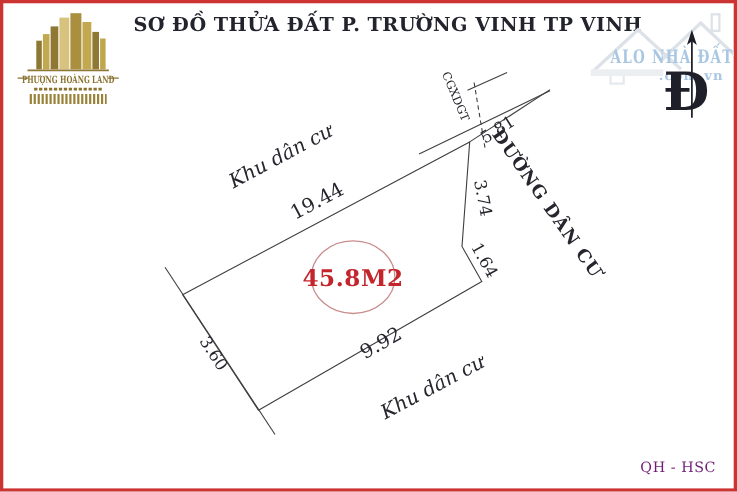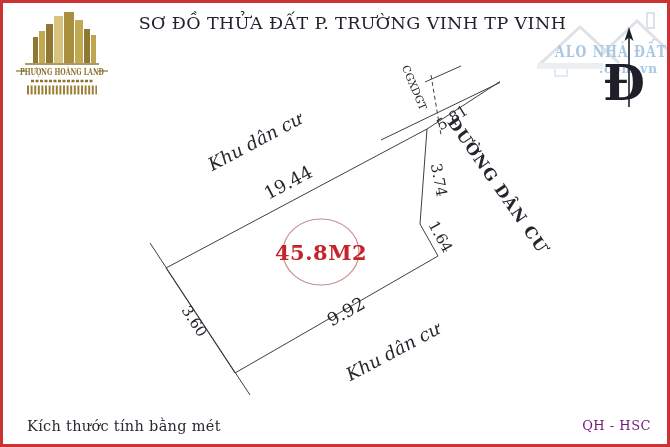--- a/index.html
+++ b/index.html
@@ -8,21 +8,21 @@
     width:670px;height:447px;
     box-sizing:border-box;
     border:3px solid #cc3333;
     background:#ffffff;
     overflow:hidden;
     font-family:"DejaVu Serif", serif;
   }
   .title{
     position:absolute;top:10px;left:35px;right:0;
     text-align:center;
-    font-size:17.5px;font-weight:normal;
+    font-size:17.5px;font-weight:bold;
     letter-spacing:.4px;
     color:#23232e;
   }
   .footer-note{
     position:absolute;left:24px;bottom:10px;
     font-size:14.5px;color:#2a2a33;letter-spacing:.3px;
   }
   .footer-ref{
     position:absolute;right:16px;bottom:11px;
     font-size:13px;color:#701a75;letter-spacing:.5px;
@@ -107,15 +107,14 @@
     </g>
 
     <g fill="#26262e">
       <text transform="translate(255,144) rotate(-28)" text-anchor="middle" font-size="18" font-style="italic">Khu dân cư</text>
       <text transform="translate(393,354) rotate(-28)" text-anchor="middle" font-size="18" font-style="italic">Khu dân cư</text>
       <text transform="translate(490,185) rotate(55)" text-anchor="middle" font-size="16" font-weight="bold" letter-spacing="1">ĐƯỜNG DÂN CƯ</text>
       <text transform="translate(408,86) rotate(67)" text-anchor="middle" font-size="10.5">CGXDGT</text>
     </g>
   </svg>
 
-  <div class="footer-note">Kích thước tính bằng mét</div>
   <div class="footer-ref">QH - HSC</div>
 </div>
 
 </body></html>

